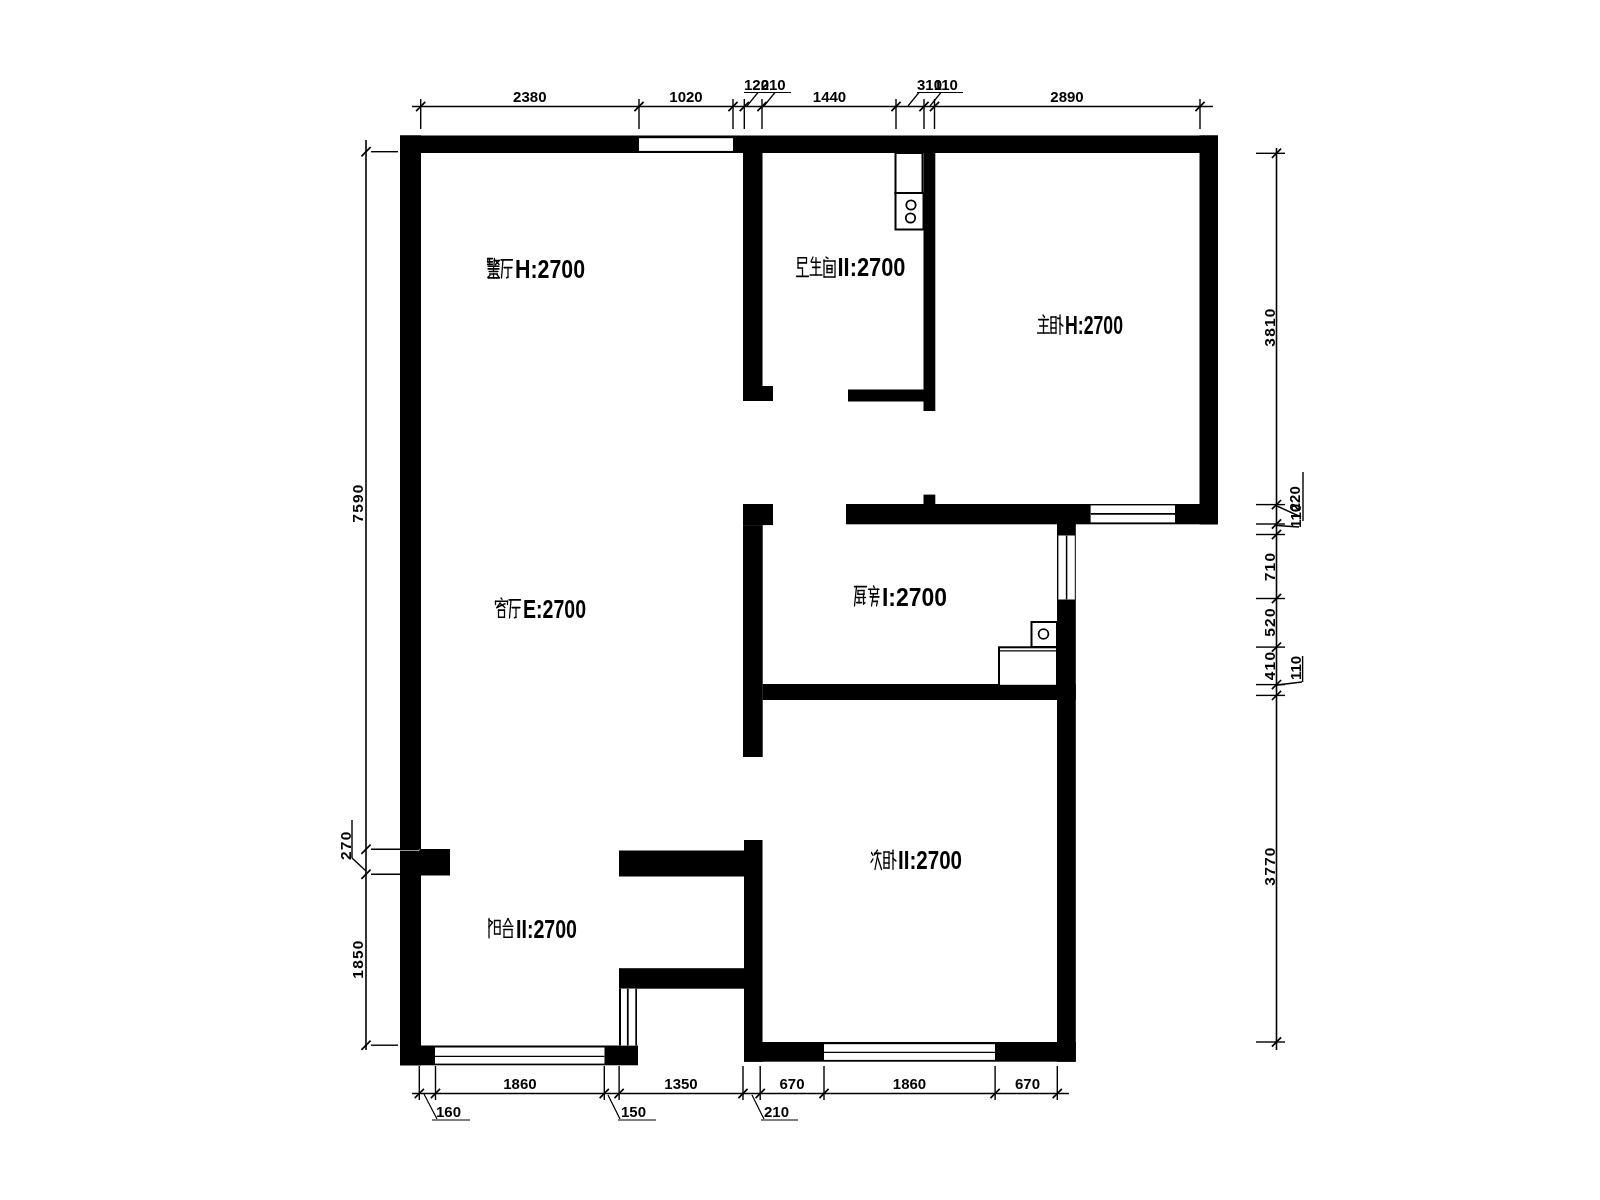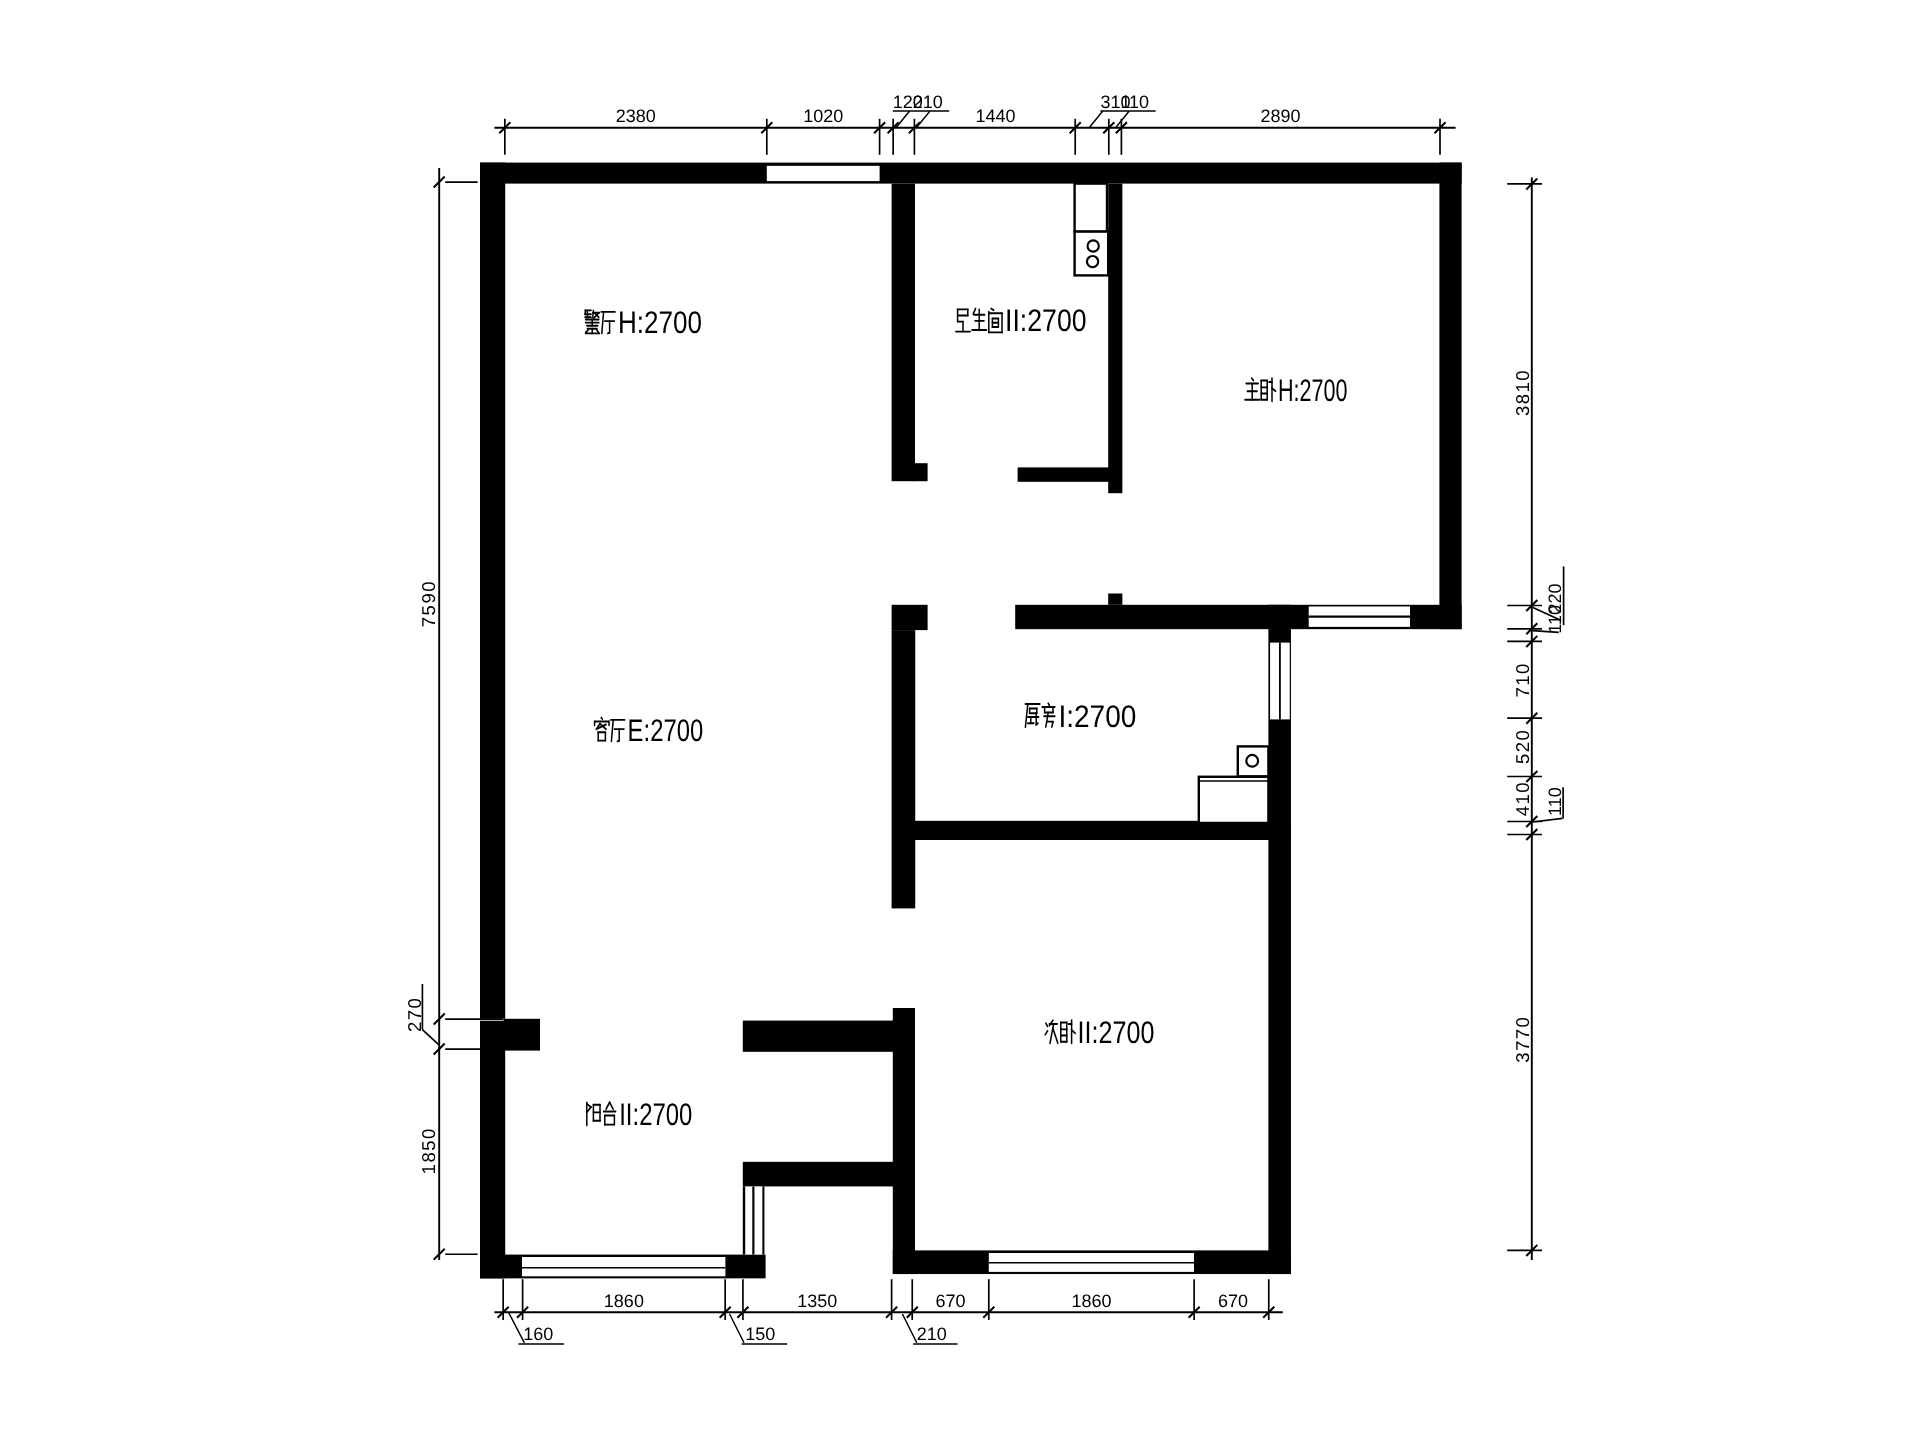--- a/index.html
+++ b/index.html
@@ -1,14 +1,14 @@
 <!DOCTYPE html>
 <html><head><meta charset="utf-8"><style>
 html,body{margin:0;padding:0;background:#fff;}
-#wrap{filter:grayscale(1);}
+#wrap{filter:grayscale(1);font-weight:bold;}
 svg{display:block;transform:translateZ(0);}
 text{font-family:"Liberation Sans", sans-serif;fill:#000;fill-opacity:0.999;}
 .w{fill:#000;stroke:none;}
 .wh{fill:#fff;stroke:none;}
 .fx{fill:#fff;stroke:#000;stroke-width:2;}
 .glyph{stroke:#000;fill:none;stroke-linecap:round;}
 </style></head><body>
 <div id="wrap">
 <svg width="1600" height="1200" viewBox="0 0 1600 1200">
 <rect width="1600" height="1200" fill="#ffffff"></rect>

